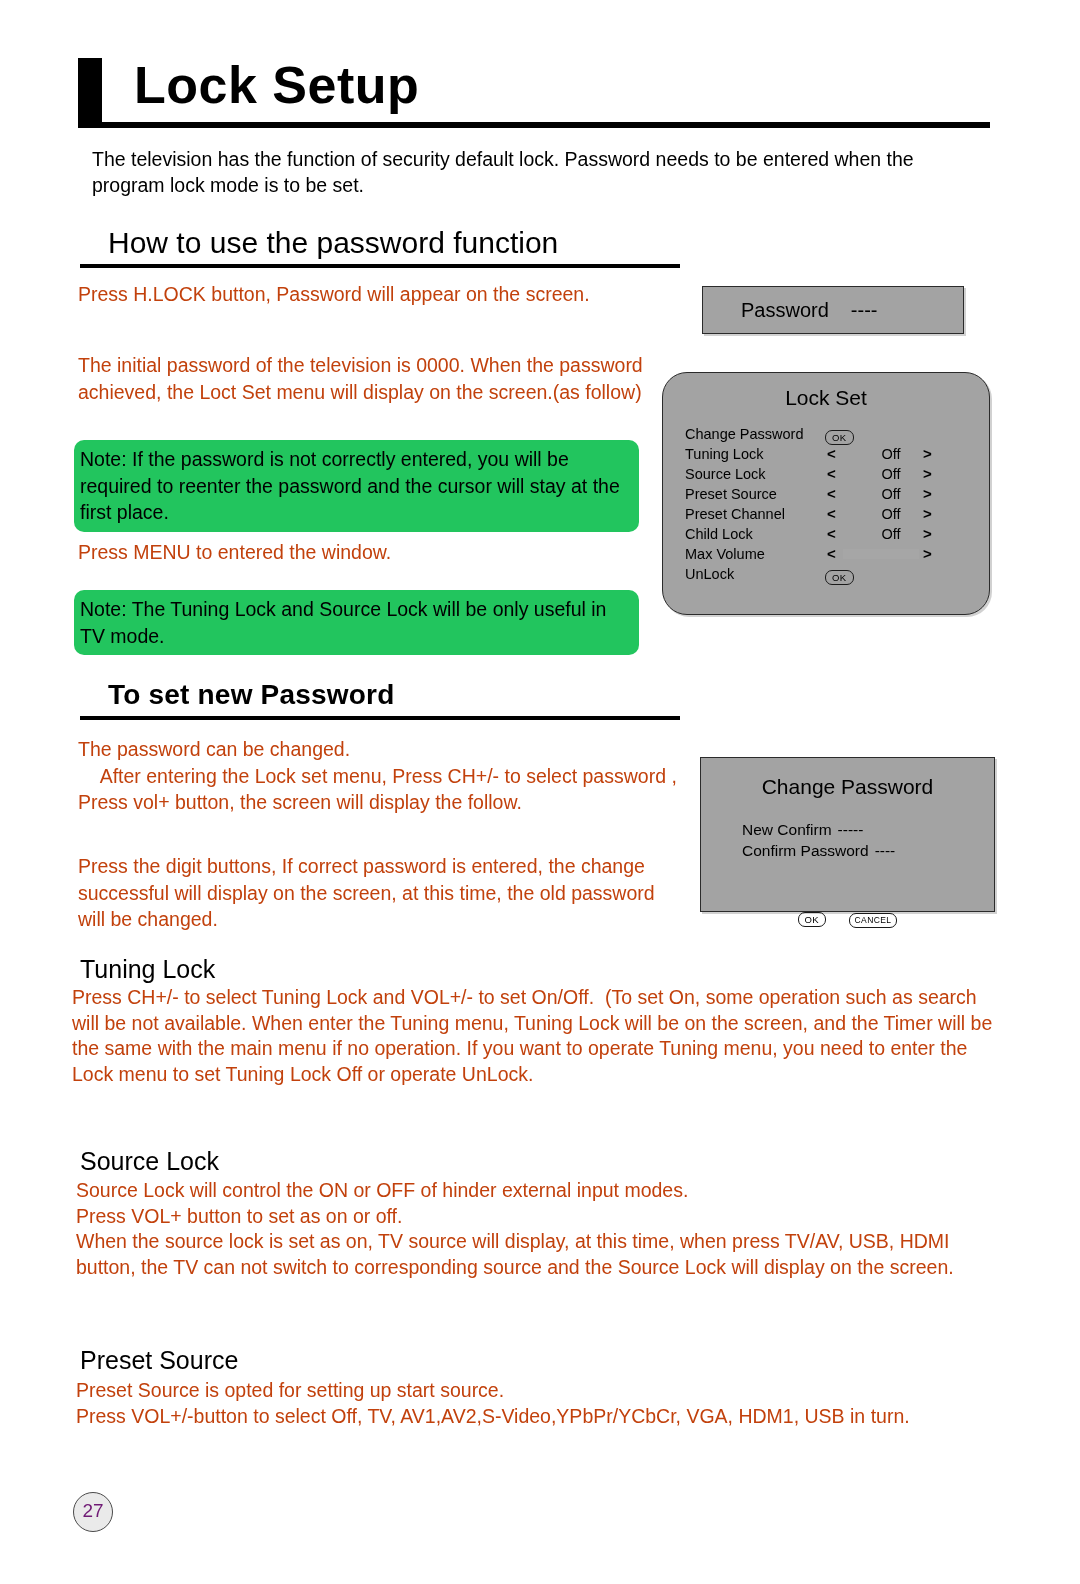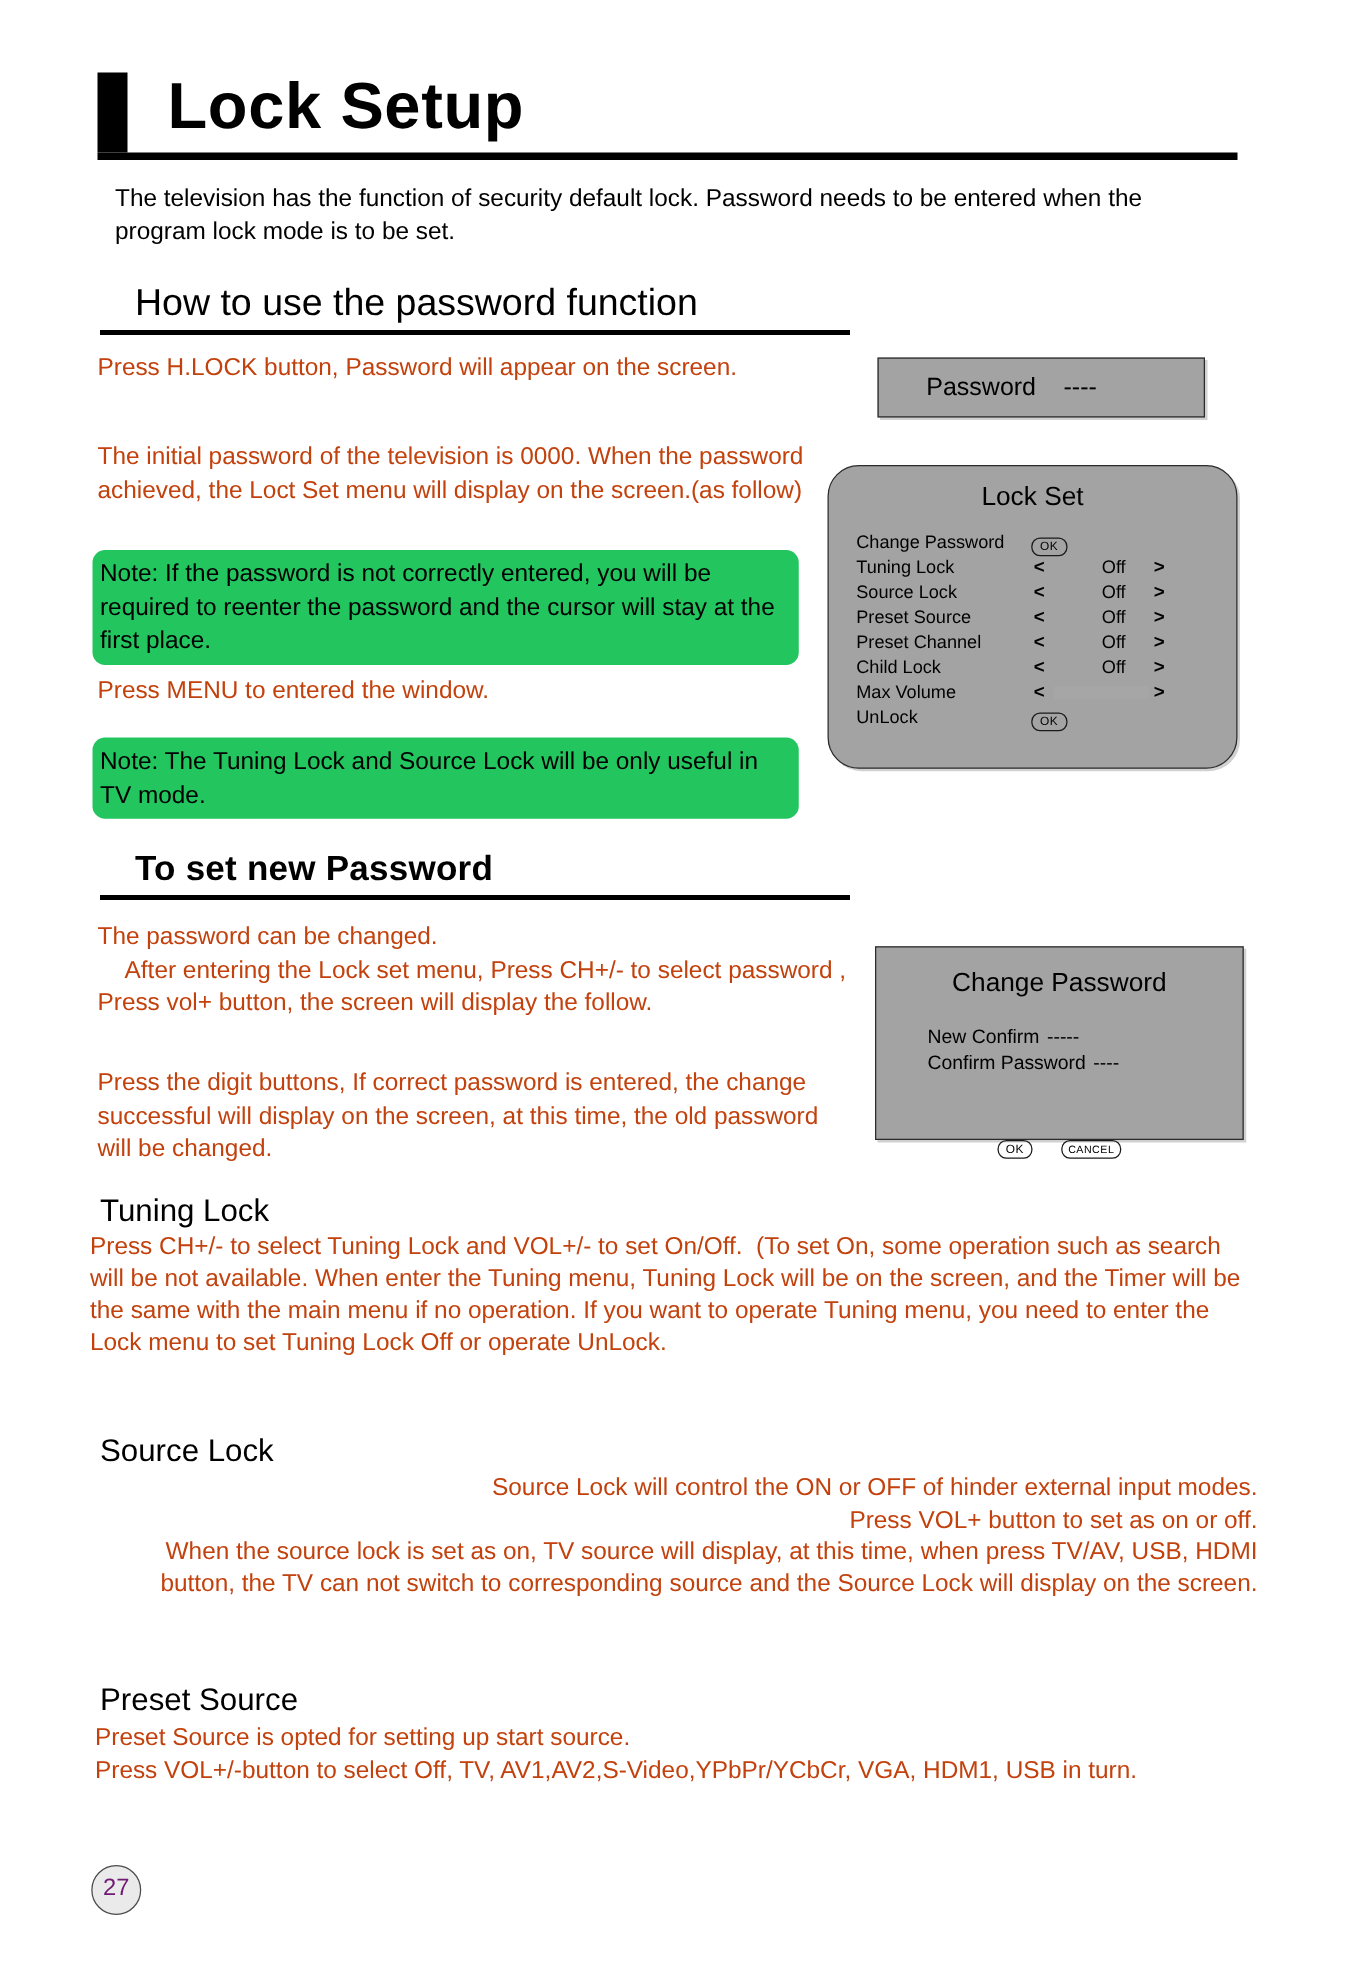--- a/index.html
+++ b/index.html
@@ -266,21 +266,21 @@
     left: 80px;
     font-size: 25px;
     line-height: 32px;
     white-space: nowrap;
   }
   #sh-tuning  { top: 953px; }
   #sh-source  { top: 1145px; }
   #sh-preset  { top: 1344px; }
 
   #p-tuning { left: 72px; top: 985px; width: 935px; font-size: 19.5px; line-height: 25.5px; }
-  #p-source { left: 76px; top: 1178px; width: 930px; font-size: 19.5px; line-height: 25.5px; text-align: right; }
+  #p-source { left: 76px; top: 1178px; width: 930px; font-size: 19.5px; line-height: 25.5px; }
   #p-preset { left: 76px; top: 1378px; width: 930px; font-size: 19.5px; line-height: 25.5px; }
 
   
   .page-num {
     position: absolute;
     left: 73px;
     top: 1492px;
     width: 38px;
     height: 38px;
     border: 1.6px solid #4a4a4a;

